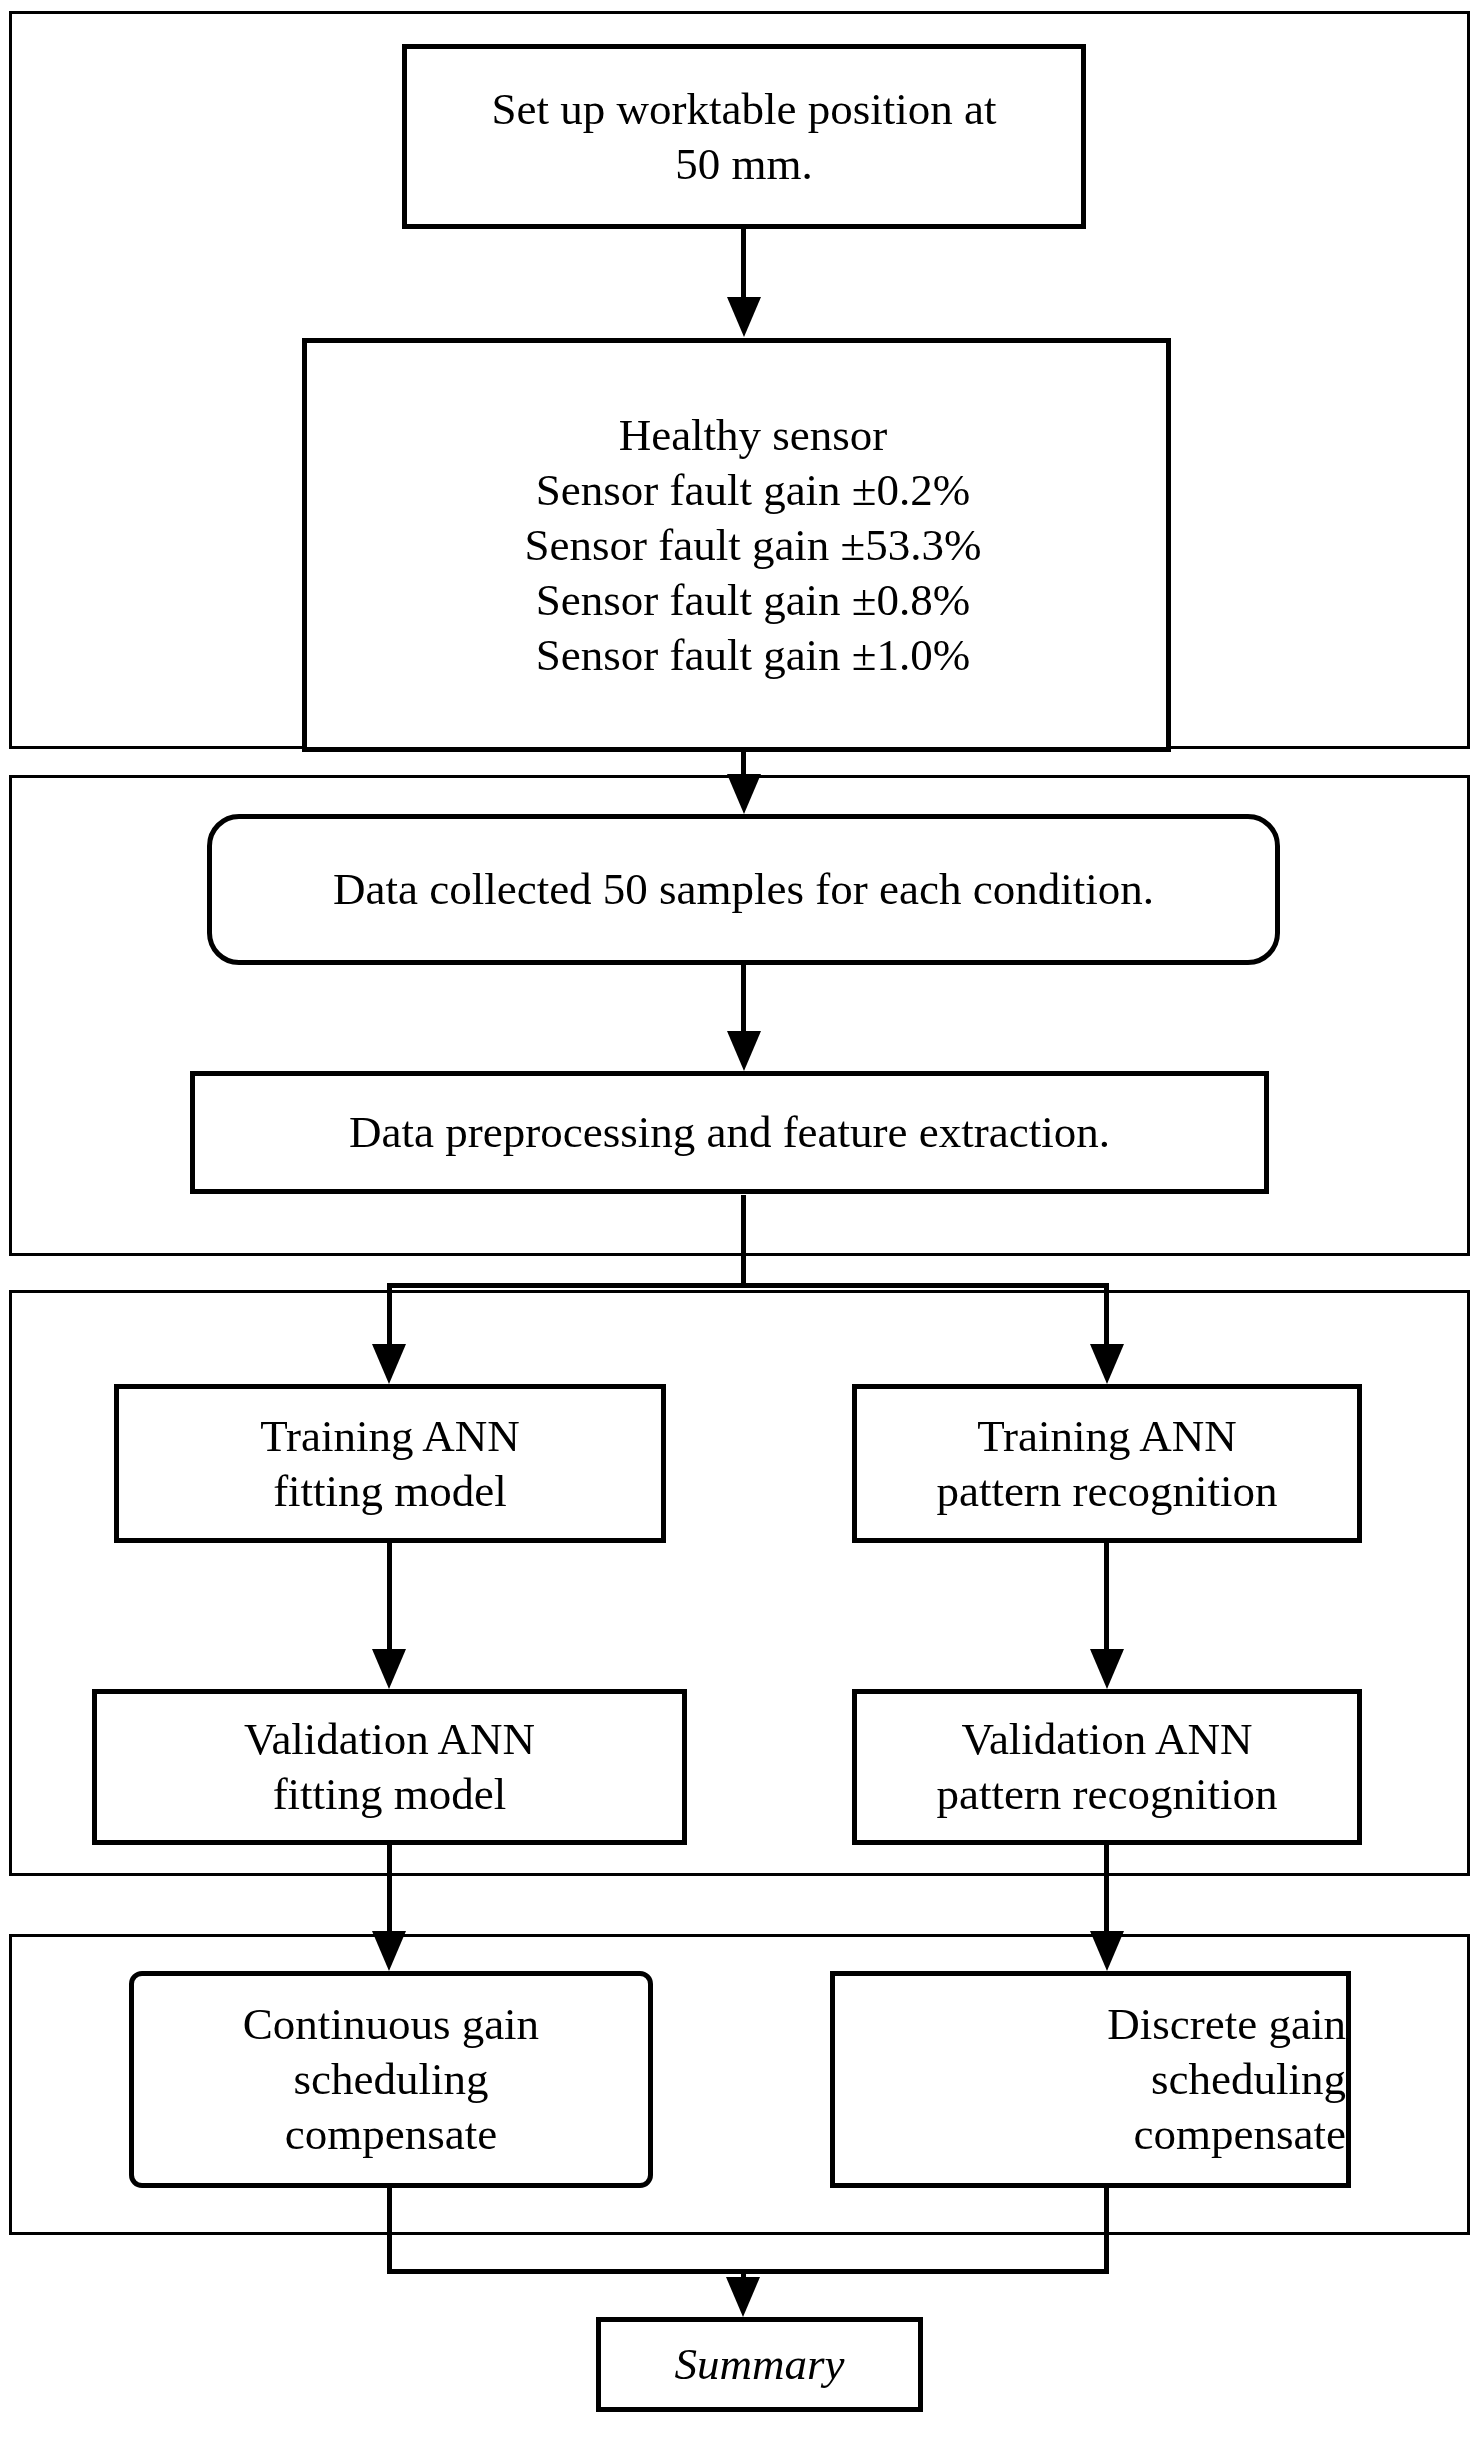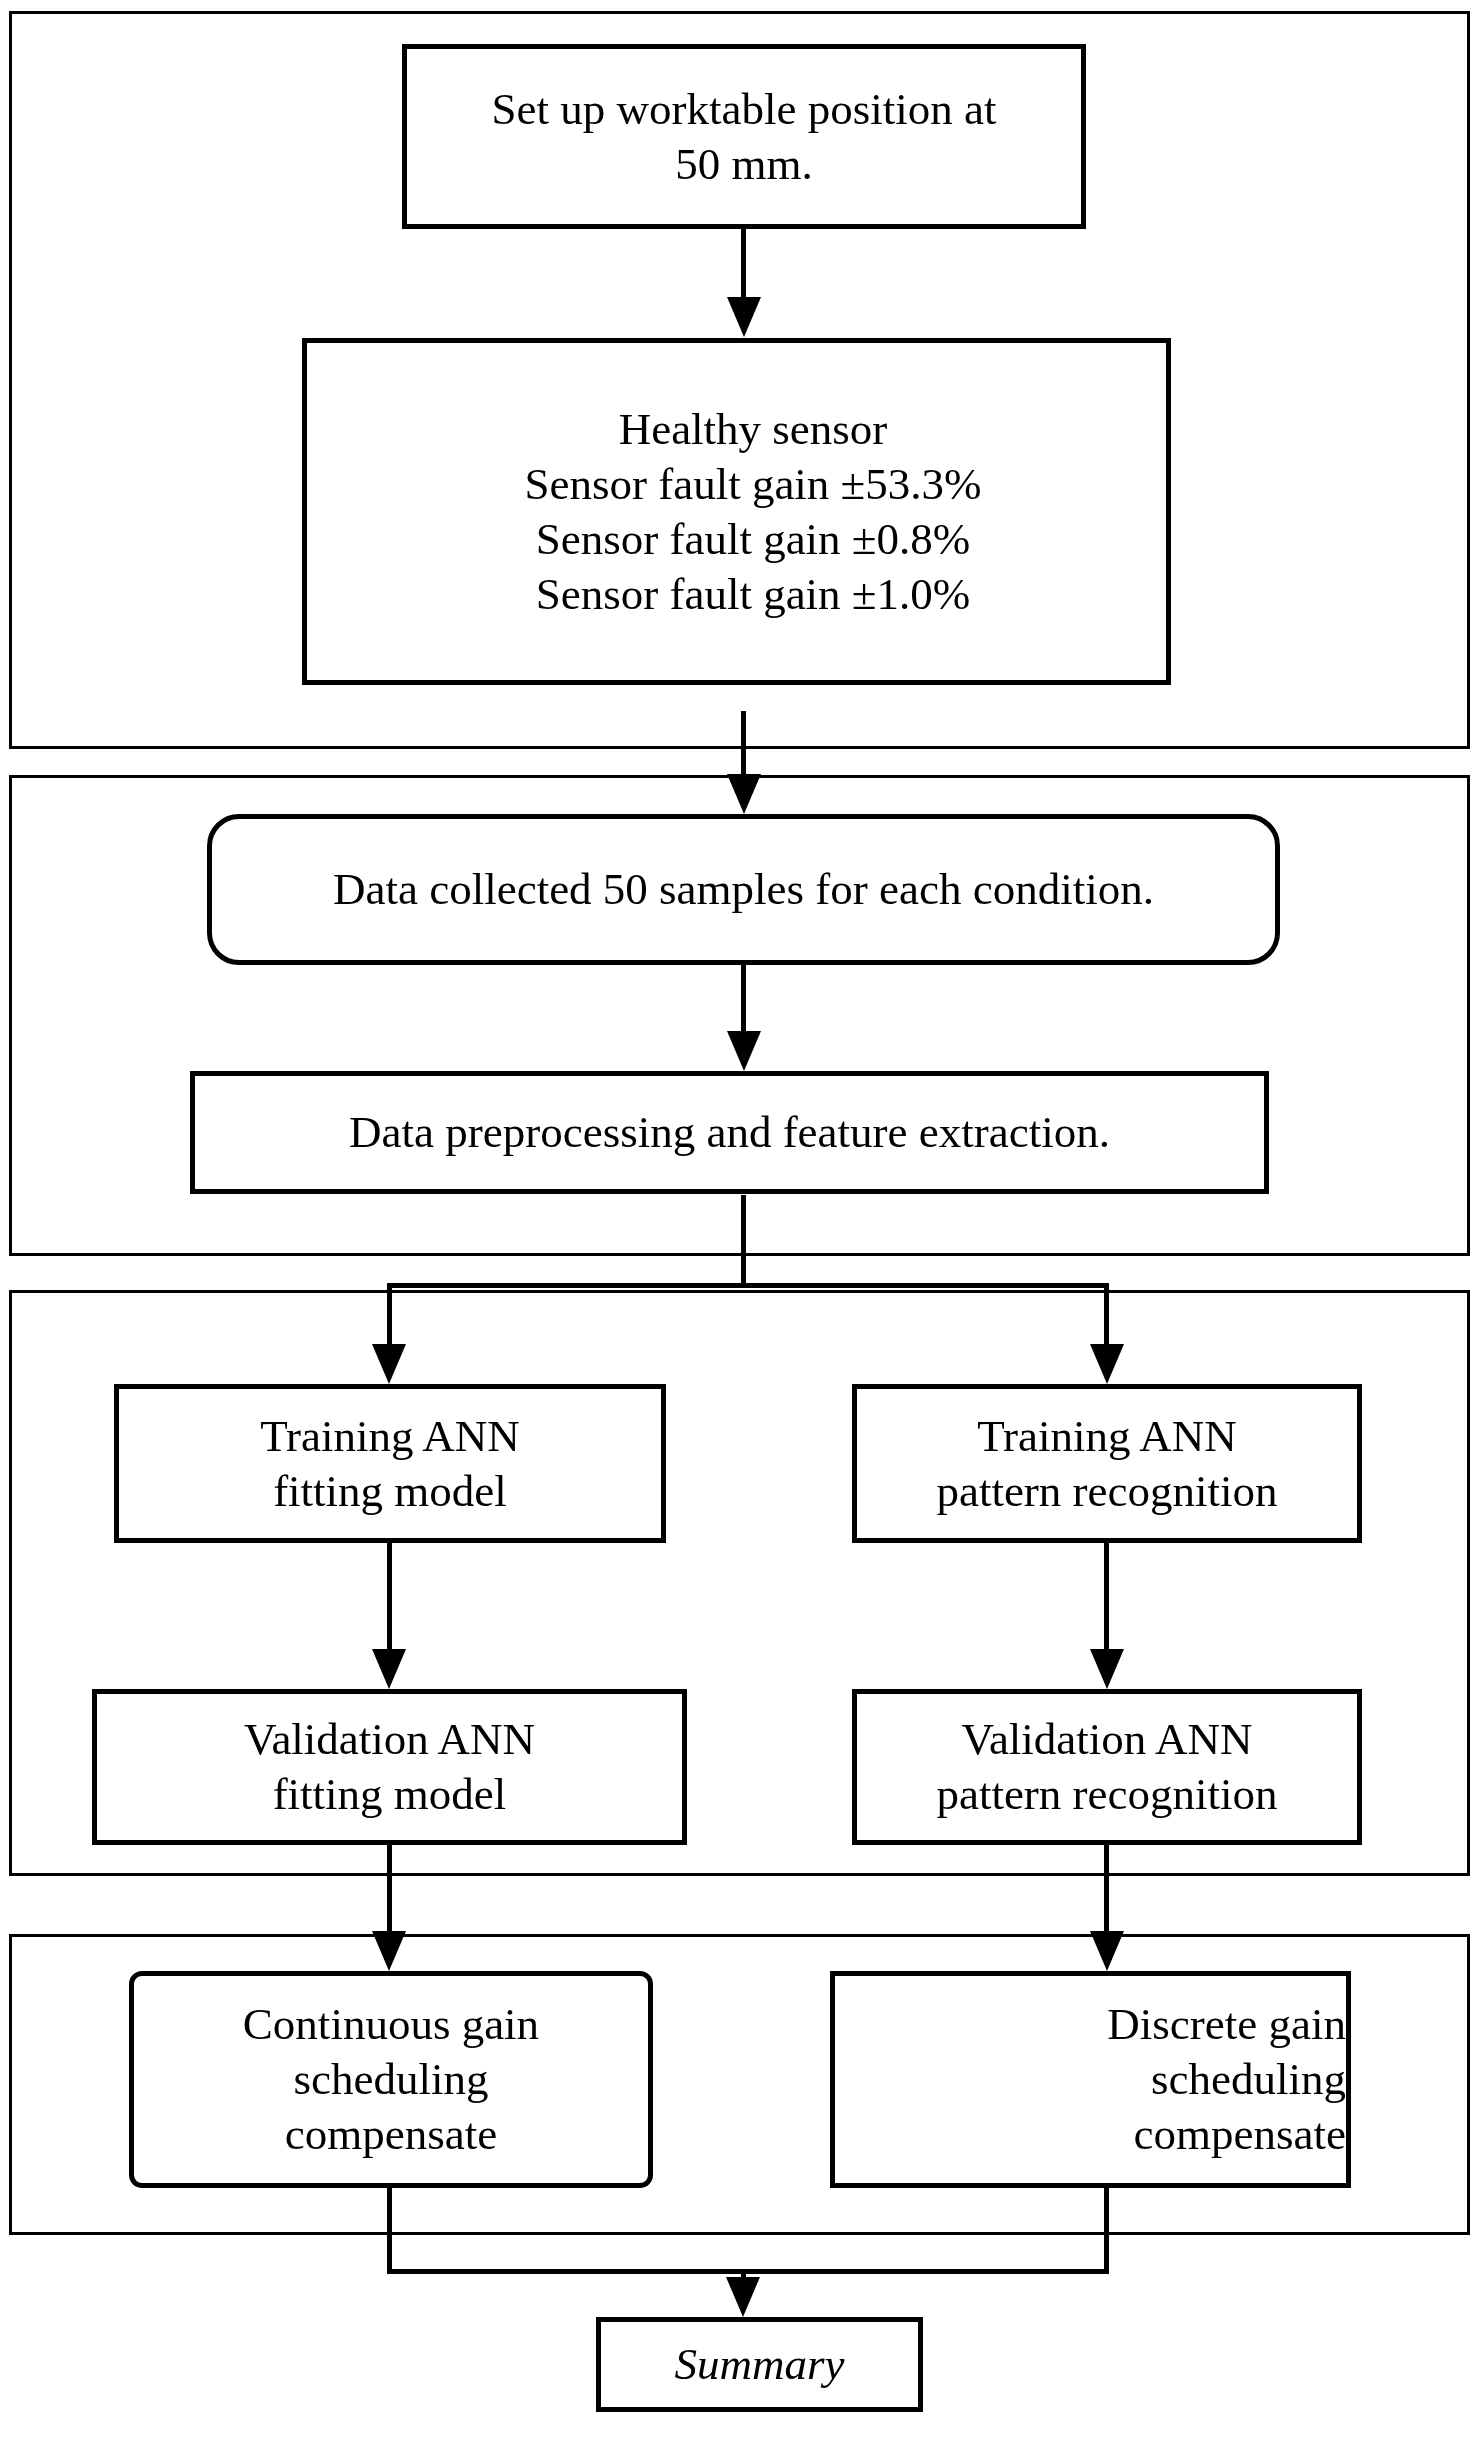--- a/index.html
+++ b/index.html
@@ -67,22 +67,23 @@
   <div class="group" style="left:9.2px; top:10.8px; width:1461px; height:738px;"></div>
   <div class="group" style="left:9.2px; top:775px; width:1461px; height:481px;"></div>
   <div class="group" style="left:9.2px; top:1290px; width:1461px; height:586px;"></div>
   <div class="group" style="left:9.2px; top:1934px; width:1461px; height:301px;"></div>
 
   <div class="node" style="left:402px; top:44px; width:684px; height:185px;">
     <div class="line">Set up worktable position at</div>
     <div class="line">50 mm.</div>
   </div>
 
-  <div class="node" style="left:302px; top:338px; width:869px; height:347px;padding-left:33px;">
+  <div class="node" style="left:302px; top:338px; width:869px; height:414px;padding-left:33px;">
     <div class="line">Healthy sensor</div>
+    <div class="line">Sensor fault gain ±0.2%</div>
     <div class="line">Sensor fault gain ±53.3%</div>
     <div class="line">Sensor fault gain ±0.8%</div>
     <div class="line">Sensor fault gain ±1.0%</div>
   </div>
 
   <div class="node" style="left:207px; top:814px; width:1073px; height:151px;border-radius:32px;">
     <div class="line">Data collected 50 samples for each condition.</div>
   </div>
 
   <div class="node" style="left:190px; top:1071px; width:1079px; height:123px;">

